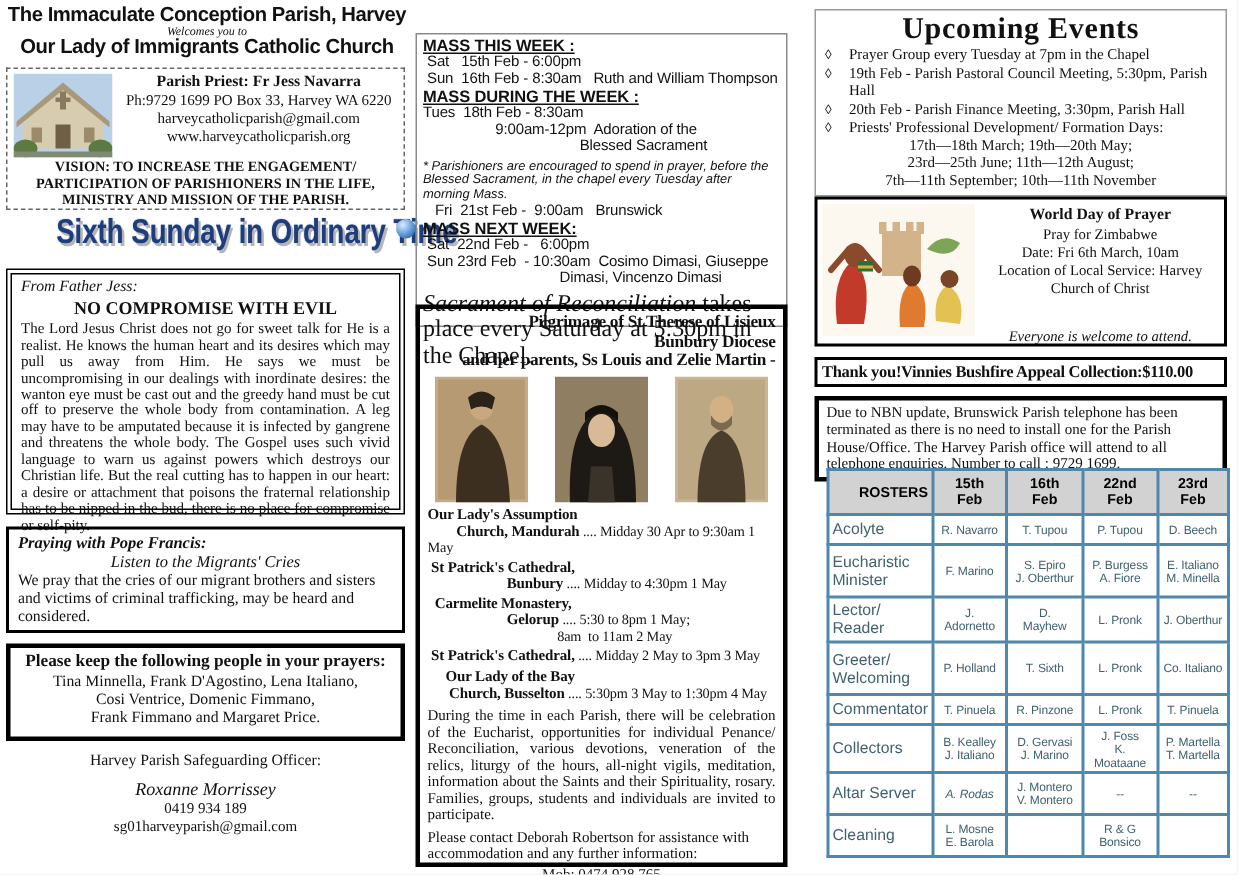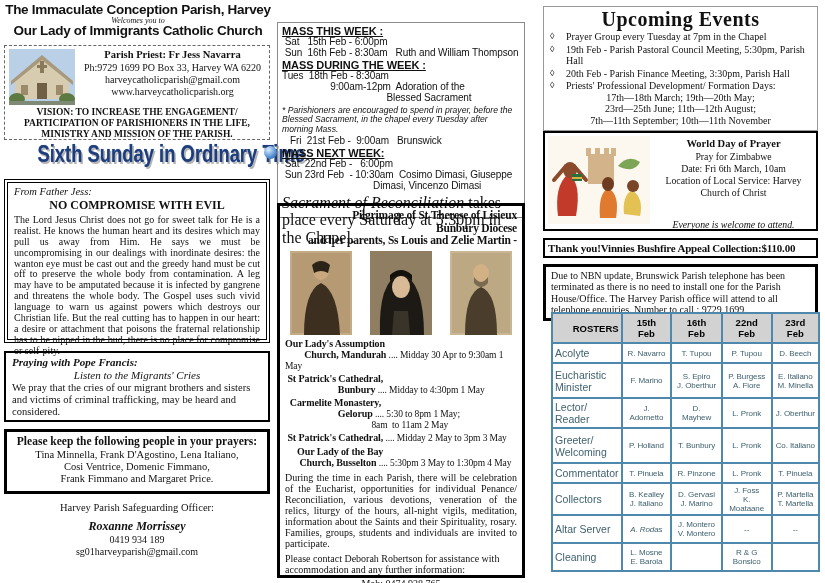--- a/index.html
+++ b/index.html
@@ -28,21 +28,21 @@
   .pope-box{position:absolute;top:351px;left:0;width:266px;height:71px;border:2px solid #000;box-sizing:border-box;padding:3px 6px;}
   .pope-heading{font-weight:bold;font-style:italic;font-size:11px;}
   .pope-sub{font-style:italic;font-size:11px;text-align:center;margin:1px 0;}
   .pope-body{font-size:10.5px;line-height:1.12;}
   .prayers-box{position:absolute;top:429px;left:0;width:266px;height:65px;border:3px solid #000;box-sizing:border-box;
                padding:3px 4px;text-align:center;}
   .prayers-head{font-weight:bold;font-size:11.5px;margin-bottom:2px;}
   .prayers-line{font-size:10.5px;line-height:1.15;}
   .safeguard{position:absolute;top:502px;left:0;width:266px;text-align:center;}
   .sg-label{font-size:10.5px;margin-bottom:6px;}
-  .sg-name{font-weight:bold;font-style:italic;font-size:12px;}
+  .sg-name{font-weight:normal;font-style:italic;font-size:12px;}
   .sg-small{font-size:10px;line-height:1.2;}
   
   .col-mid{position:absolute;left:277px;top:0;width:248px;height:583px;}
   .mass-box{position:absolute;top:2px;left:0;width:248px;height:196px;border:1px solid #8a8a8a;box-sizing:border-box;
             padding:2px 4px;font-family:"Liberation Sans",sans-serif;margin-top:20px;}
   .mass-h{font-weight:bold;font-size:11px;text-decoration:underline;line-height:1.12;letter-spacing:-0.1px;}
   .mass-line{font-size:10px;line-height:1.09;white-space:pre-wrap;letter-spacing:-0.1px;}
   .mass-note{font-style:italic;font-size:8.6px;line-height:1.08;margin:2px 0;}
   .recon{font-family:"Liberation Serif",serif;font-size:16px;line-height:1.1;margin-top:2px;}
   .pil-box{position:absolute;top:203px;left:0;width:248px;height:375px;border:3px solid #000;box-sizing:border-box;
@@ -308,21 +308,21 @@
 Adornetto</td>
         <td class="cell w3">D.
 Mayhew</td>
         <td class="cell w4">L. Pronk</td>
         <td class="cell w5">J. Oberthur</td>
       </tr>
       <tr class="h35">
         <td class="rlabel">Greeter/
 Welcoming</td>
         <td class="cell w2">P. Holland</td>
-        <td class="cell w3">T. Bunbury</td>
+        <td class="cell w3">T. Sixth</td>
         <td class="cell w4">L. Pronk</td>
         <td class="cell w5">Co. Italiano</td>
       </tr>
       <tr class="h25">
         <td class="rlabel">Commentator</td>
         <td class="cell w2">T. Pinuela</td>
         <td class="cell w3">R. Pinzone</td>
         <td class="cell w4">L. Pronk</td>
         <td class="cell w5">T. Pinuela</td>
       </tr>

